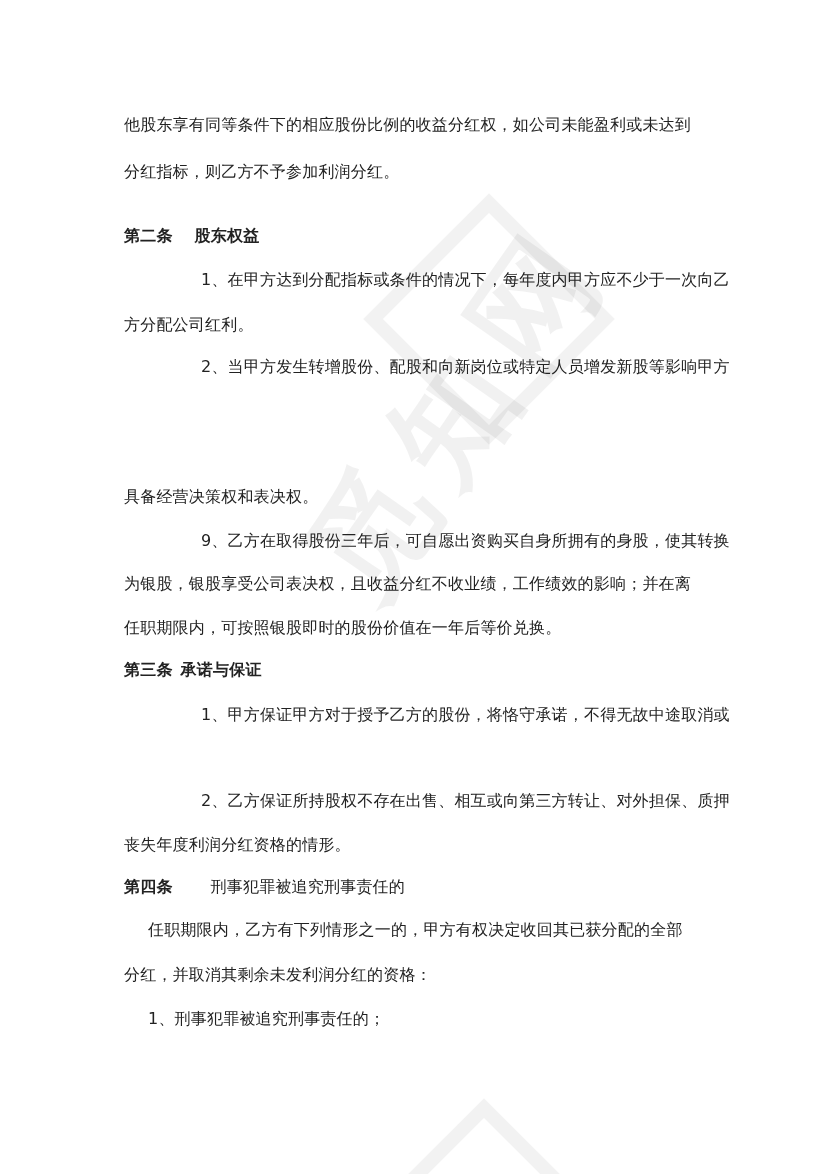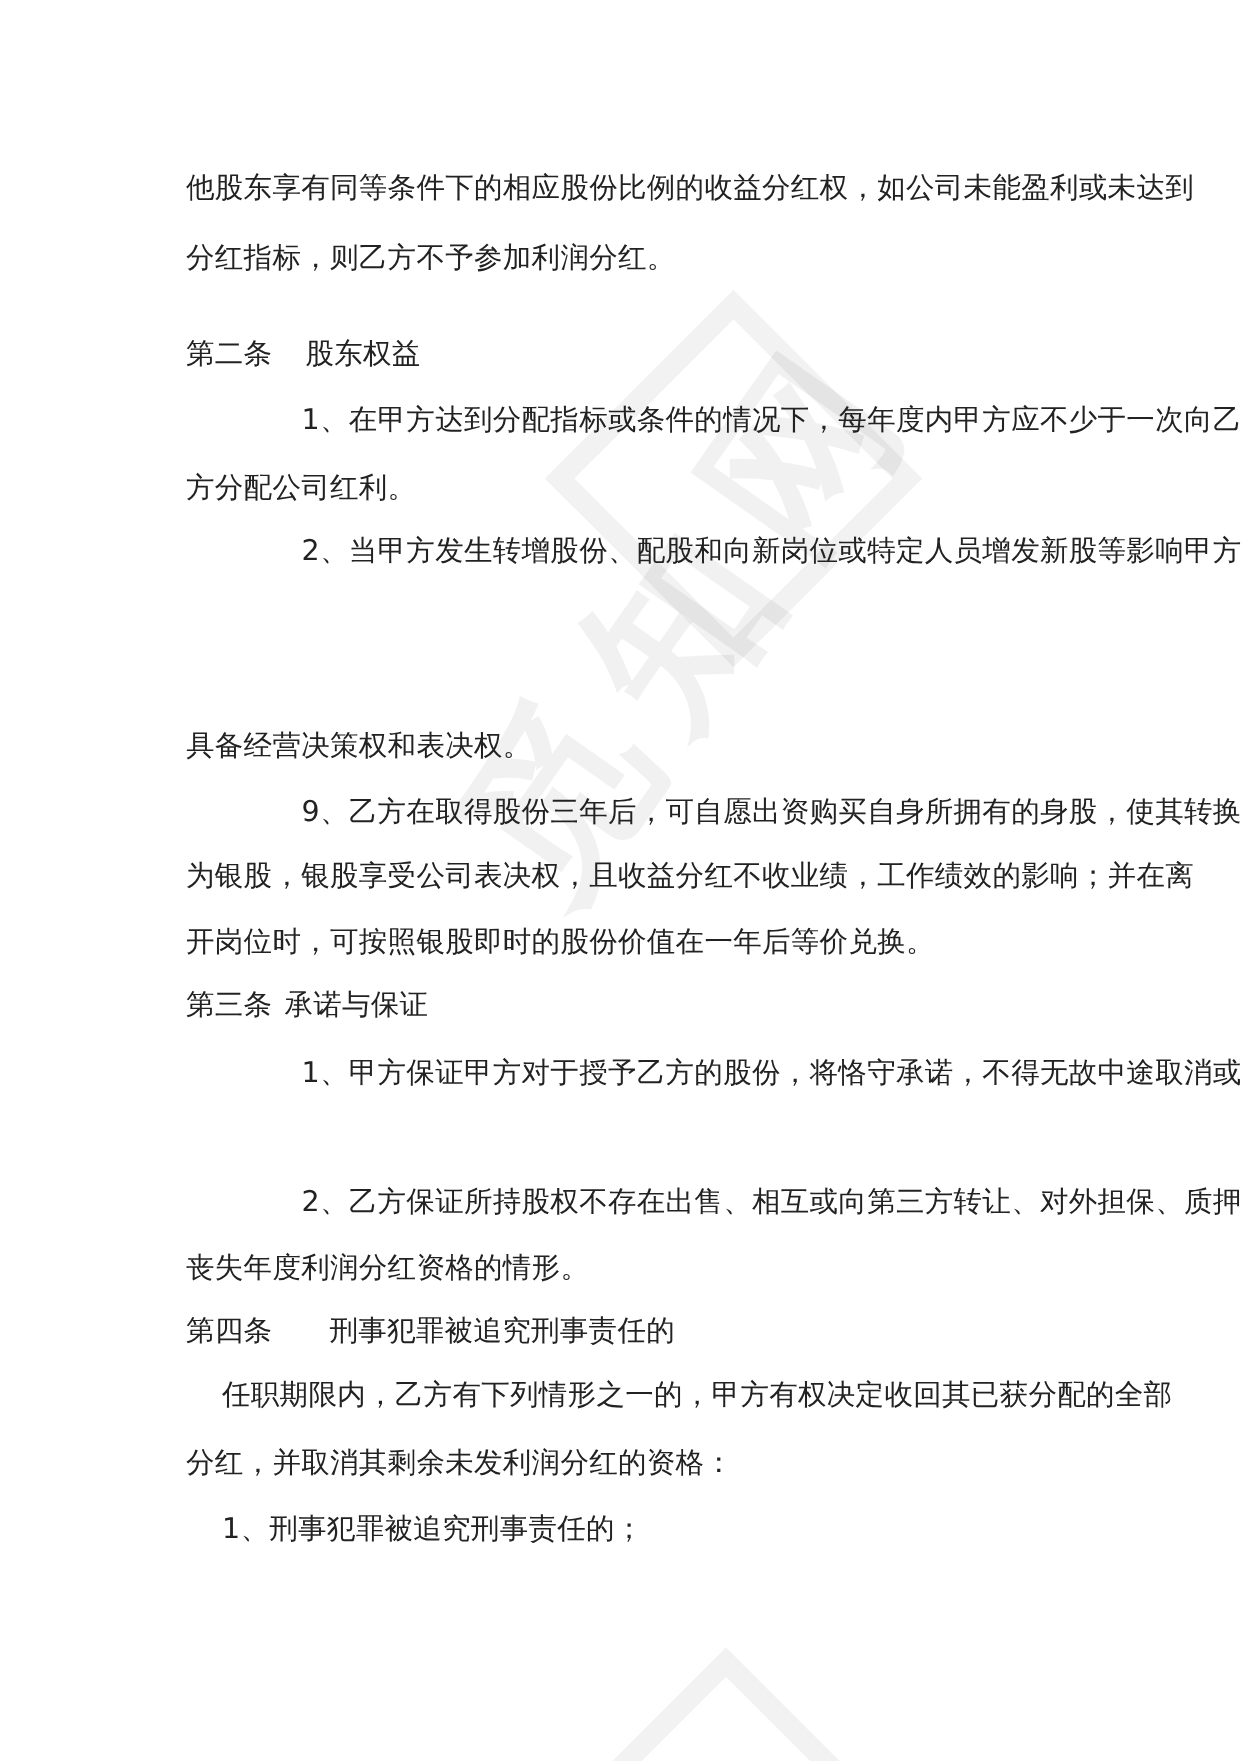--- a/index.html
+++ b/index.html
@@ -34,28 +34,28 @@
       width: 150px; height: 150px;
       border: 14px solid rgba(0,0,0,0.05);
       transform: rotate(45deg);
       pointer-events: none;
     }
     .d1 { left: 400px; top: 230px; }
     .d2 { left: 395px; top: 1135px; }
     .line {
       position: absolute;
       left: 124px;
-      font-size: 19px;
+      font-size: 16px;
       line-height: 20px;
       white-space: nowrap;
       letter-spacing: 0.2px;
     }
     .indent { left: 153px; margin-left: 48px; }
     .indent2 { left: 148px; }
-    .heading { font-weight: normal; }
+    .heading { font-weight: bold; }
     .gap { display: inline-block; width: 22px; }
     .gap2 { display: inline-block; width: 38px; }
   </style>
 </head>
 <body>
 
 <div class="page">
 
   <div class="diamond d1"></div>
   <div class="watermark wm1">觅知网</div>
@@ -66,21 +66,21 @@
 
   <div class="line heading" style="top:226px">
     <span>第二条</span><span class="gap"></span><span>股东权益</span>
   </div>
   <div class="line indent" style="top:270px">1、在甲方达到分配指标或条件的情况下，每年度内甲方应不少于一次向乙</div>
   <div class="line" style="top:315px">方分配公司红利。</div>
   <div class="line indent" style="top:357px">2、当甲方发生转增股份、配股和向新岗位或特定人员增发新股等影响甲方</div>
   <div class="line" style="top:487px">具备经营决策权和表决权。</div>
   <div class="line indent" style="top:531px">9、乙方在取得股份三年后，可自愿出资购买自身所拥有的身股，使其转换</div>
   <div class="line" style="top:574px">为银股，银股享受公司表决权，且收益分红不收业绩，工作绩效的影响；并在离</div>
-  <div class="line" style="top:618px">开岗位时，可按照银股即时的股份价值在一年后等价兑换。</div>
+  <div class="line" style="top:618px">任职期限内，可按照银股即时的股份价值在一年后等价兑换。</div>
 
   <div class="line heading" style="top:660px">
     <span>第三条</span><span style="display:inline-block;width:8px"></span><span>承诺与保证</span>
   </div>
   <div class="line indent" style="top:705px">1、甲方保证甲方对于授予乙方的股份，将恪守承诺，不得无故中途取消或</div>
   <div class="line indent" style="top:791px">2、乙方保证所持股权不存在出售、相互或向第三方转让、对外担保、质押</div>
   <div class="line" style="top:835px">丧失年度利润分红资格的情形。</div>
 
   <div class="line" style="top:877px">
     <span class="heading">第四条</span><span class="gap2"></span><span>刑事犯罪被追究刑事责任的</span>

